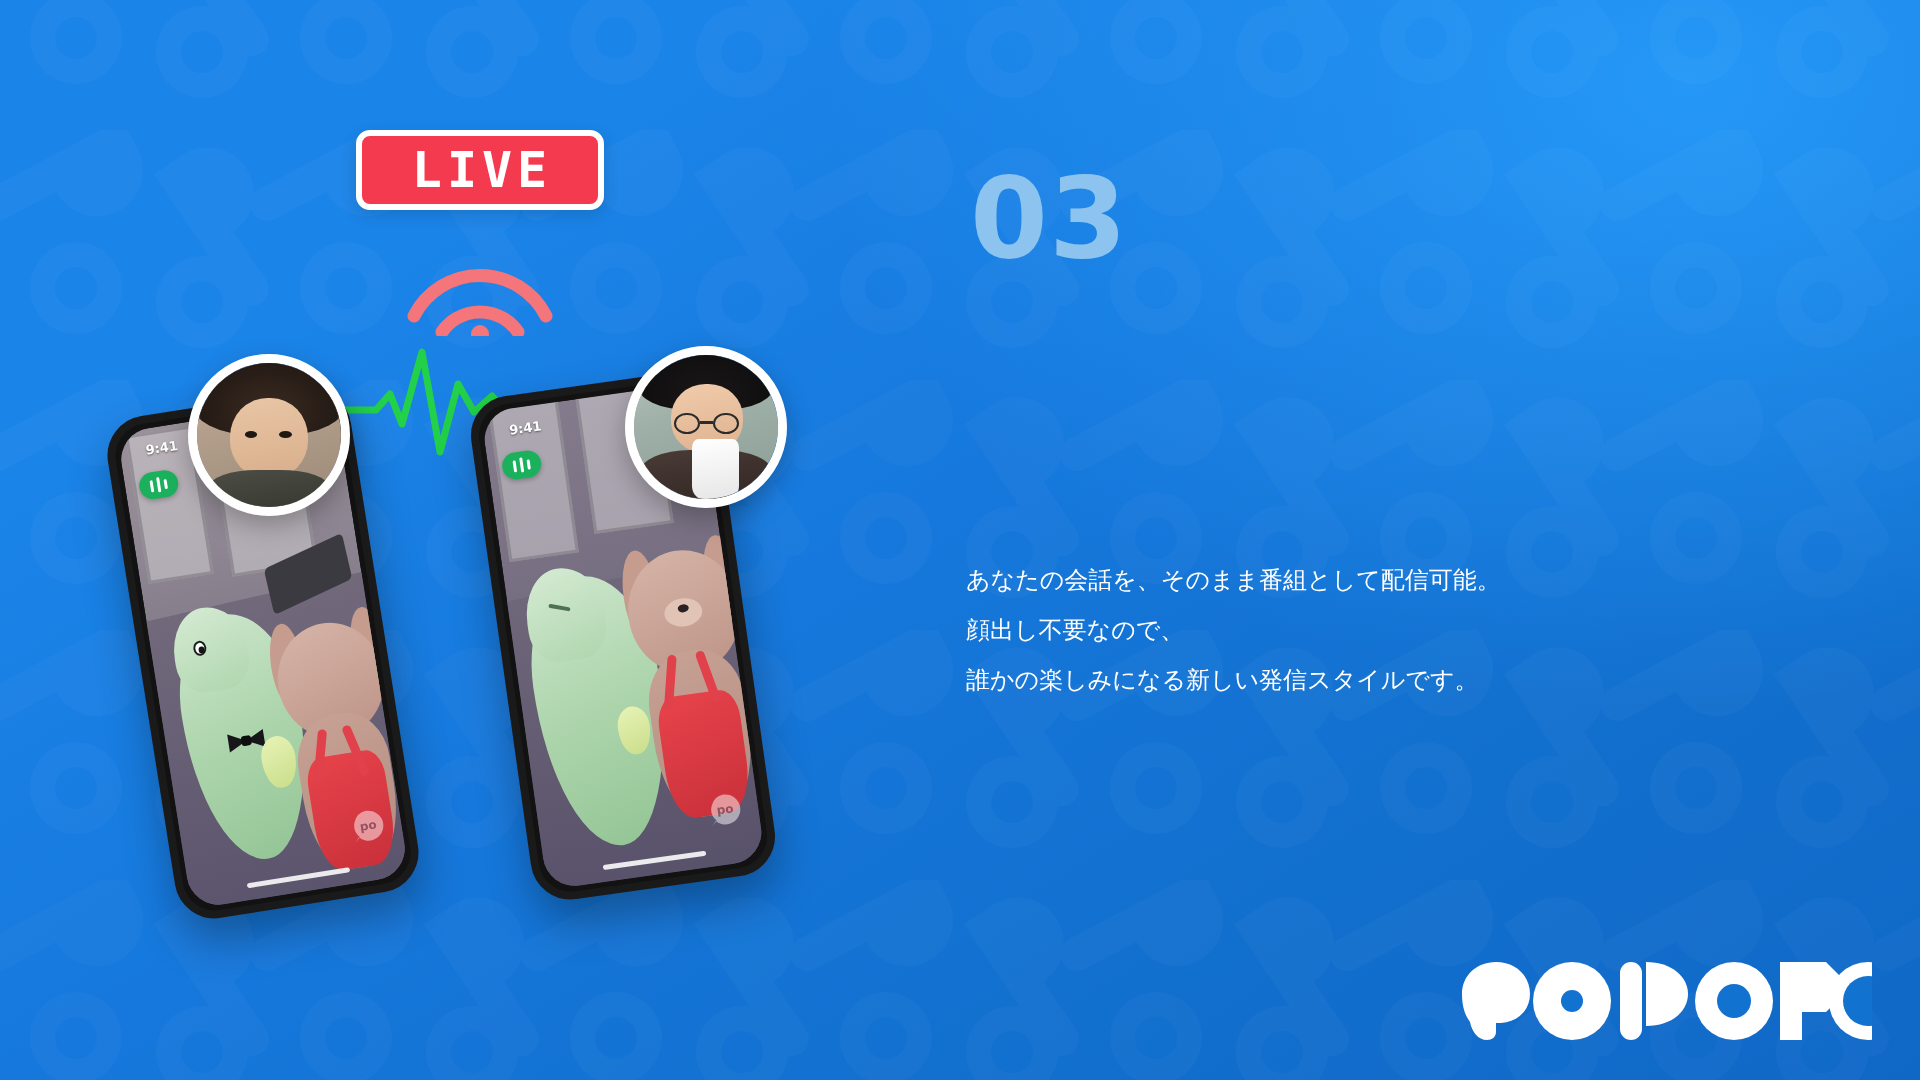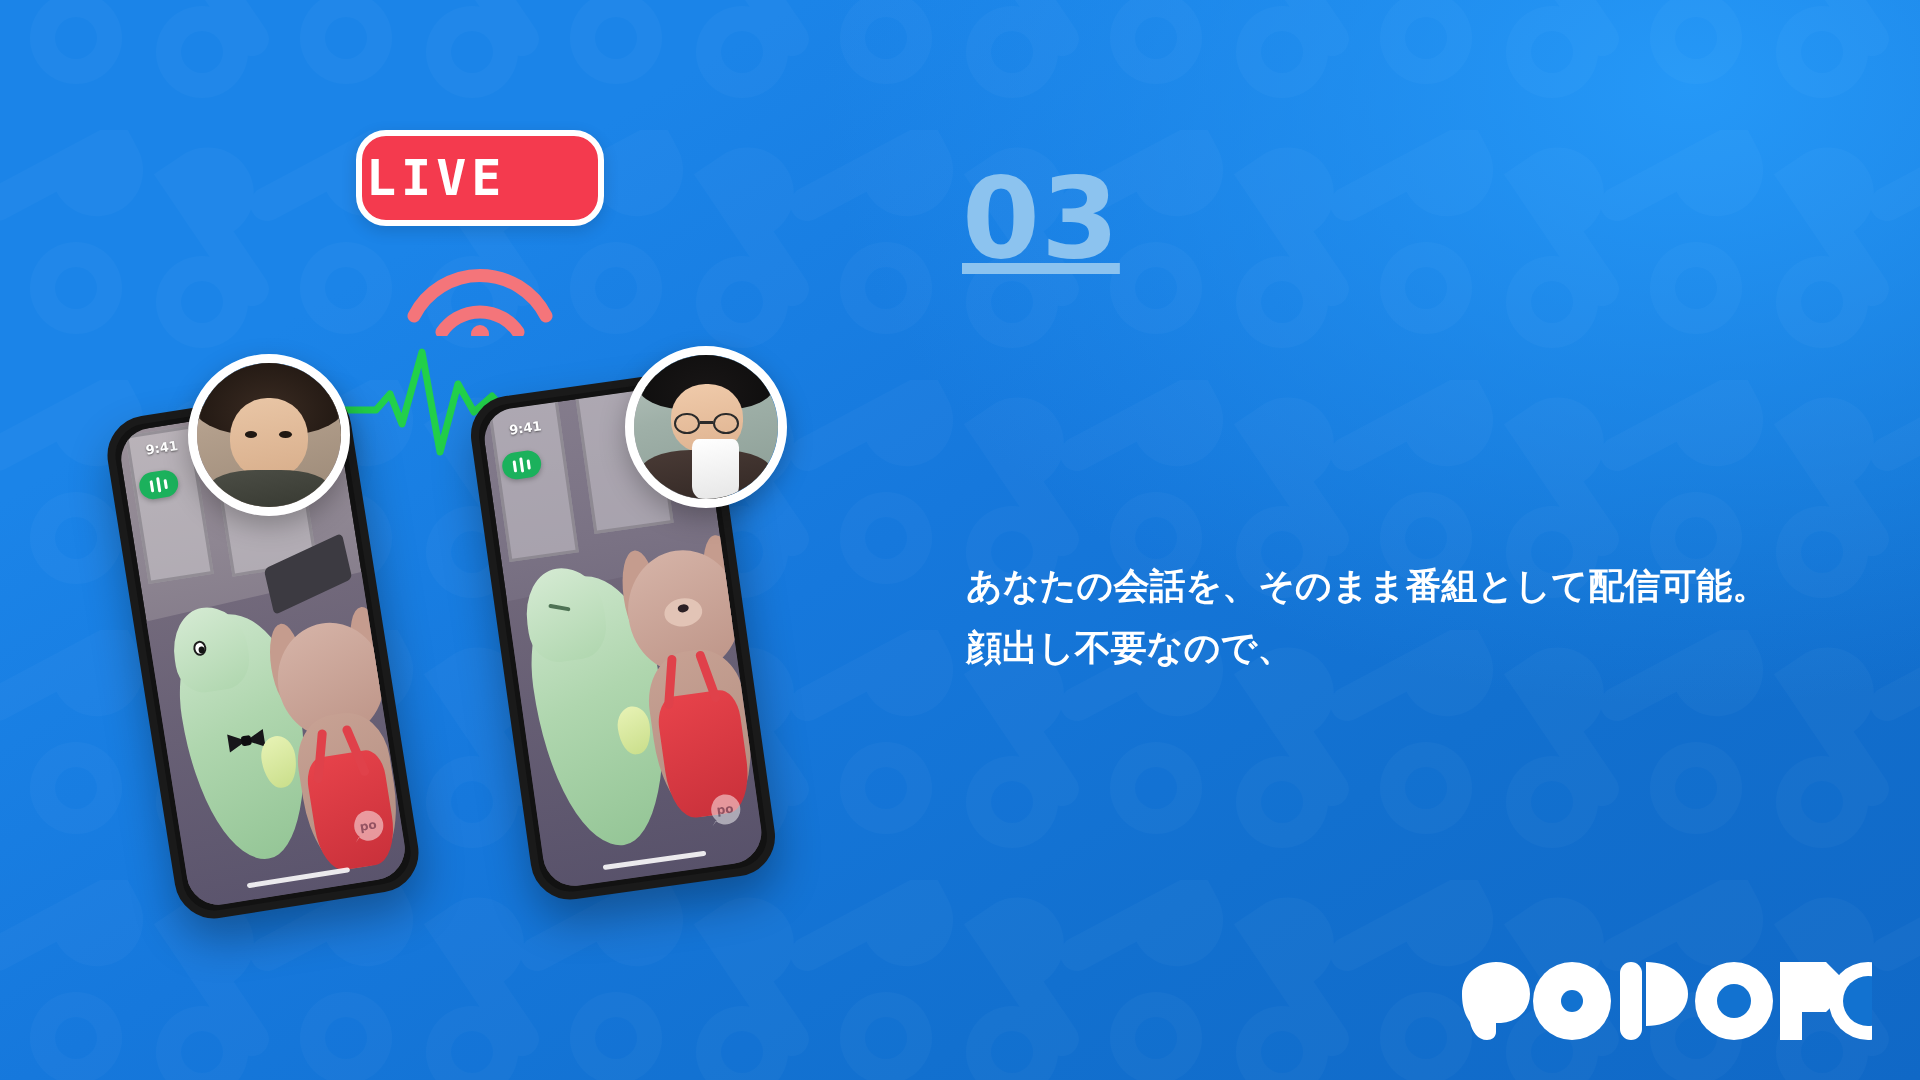--- a/index.html
+++ b/index.html
@@ -22,25 +22,25 @@
     opacity:.30;
   }
   .bg-pattern svg { width:100%; height:100%; display:block; }
 
   
   .illus { position:absolute; left:0; top:0; width:880px; height:1080px; }
 
   
   .live-badge {
     position:absolute; left:356px; top:130px;
-    width:248px; height:96px;
+    width:248px; height:80px;
     background:#F43A4E;
     border:6px solid #FFFFFF;
-    border-radius:30px;
-    display:flex; align-items:center; 
+    border-radius:14px;
+    display:flex; align-items:center; justify-content:center;
     box-shadow:0 5px 16px rgba(0,0,0,.14);
   }
   .live-badge span {
     color:#FFFFFF;
     font-family:"DejaVu Sans Mono","Liberation Mono",monospace;
     font-weight:700;
     font-size:50px;
     letter-spacing:5px;
     line-height:1;
     padding-left:4px;
@@ -179,37 +179,36 @@
   .avatar-a { left:188px; top:354px; width:162px; height:162px; }
   .avatar-b { left:625px; top:346px; width:162px; height:162px; }
   .av-img { position:absolute; inset:0; }
 
   
   .waveform { position:absolute; left:340px; top:338px; width:300px; height:130px; }
 
   
   .content { position:absolute; left:962px; top:0; width:958px; height:1080px; }
   .step-number {
-    position:absolute; left:0; top:162px;
+    position:absolute; left:8px; top:162px;
     color:#8CC3EF;
     font-size:112px; font-weight:800; line-height:1;
     letter-spacing:1px;
-    text-decoration:underline;
   }
   .headline {
     position:absolute; left:2px; top:338px;
     color:#FFFFFF;
     font-size:56px; font-weight:700; line-height:1.38;
     letter-spacing:1px;
     white-space:pre-line;
   }
   .body-copy { position:absolute; left:4px; top:568px; }
   .body-line {
     color:#FFFFFF;
-    font-size:36px; font-weight:700; line-height:1.0;
+    font-size:24px; font-weight:400; line-height:1.0;
     margin-bottom:26px; white-space:nowrap;
   }
 
   
   .brand-logo { position:absolute; left:1460px; top:962px; width:412px; height:78px; }
 </style>
 </head>
 <body>
 
 <div id="slide">
@@ -393,20 +392,21 @@
   </div>
 
   <div class="content">
 
     <div class="step-number">03</div>
 
 
     <div class="body-copy">
       <p class="body-line">あなたの会話を、そのまま番組として配信可能。</p>
       <p class="body-line">顔出し不要なので、</p>
+      <p class="body-line">誰かの楽しみになる新しい発信スタイルです。</p>
     </div>
   </div>
 
   <div class="brand-logo" role="img" aria-label="POPOPO">
     <svg viewBox="0 0 412 78" aria-hidden="true">
       <g fill="#FFFFFF">
 
         <path d="M36 0 C56 0 70 14 70 32 C70 48 58 60 41 61 L36 61 L36 70 C36 75 32 78 27 78
                  C18 78 12 70 10 60 C4 52 2 42 2 32 C2 14 16 0 36 0 Z"></path>
 

